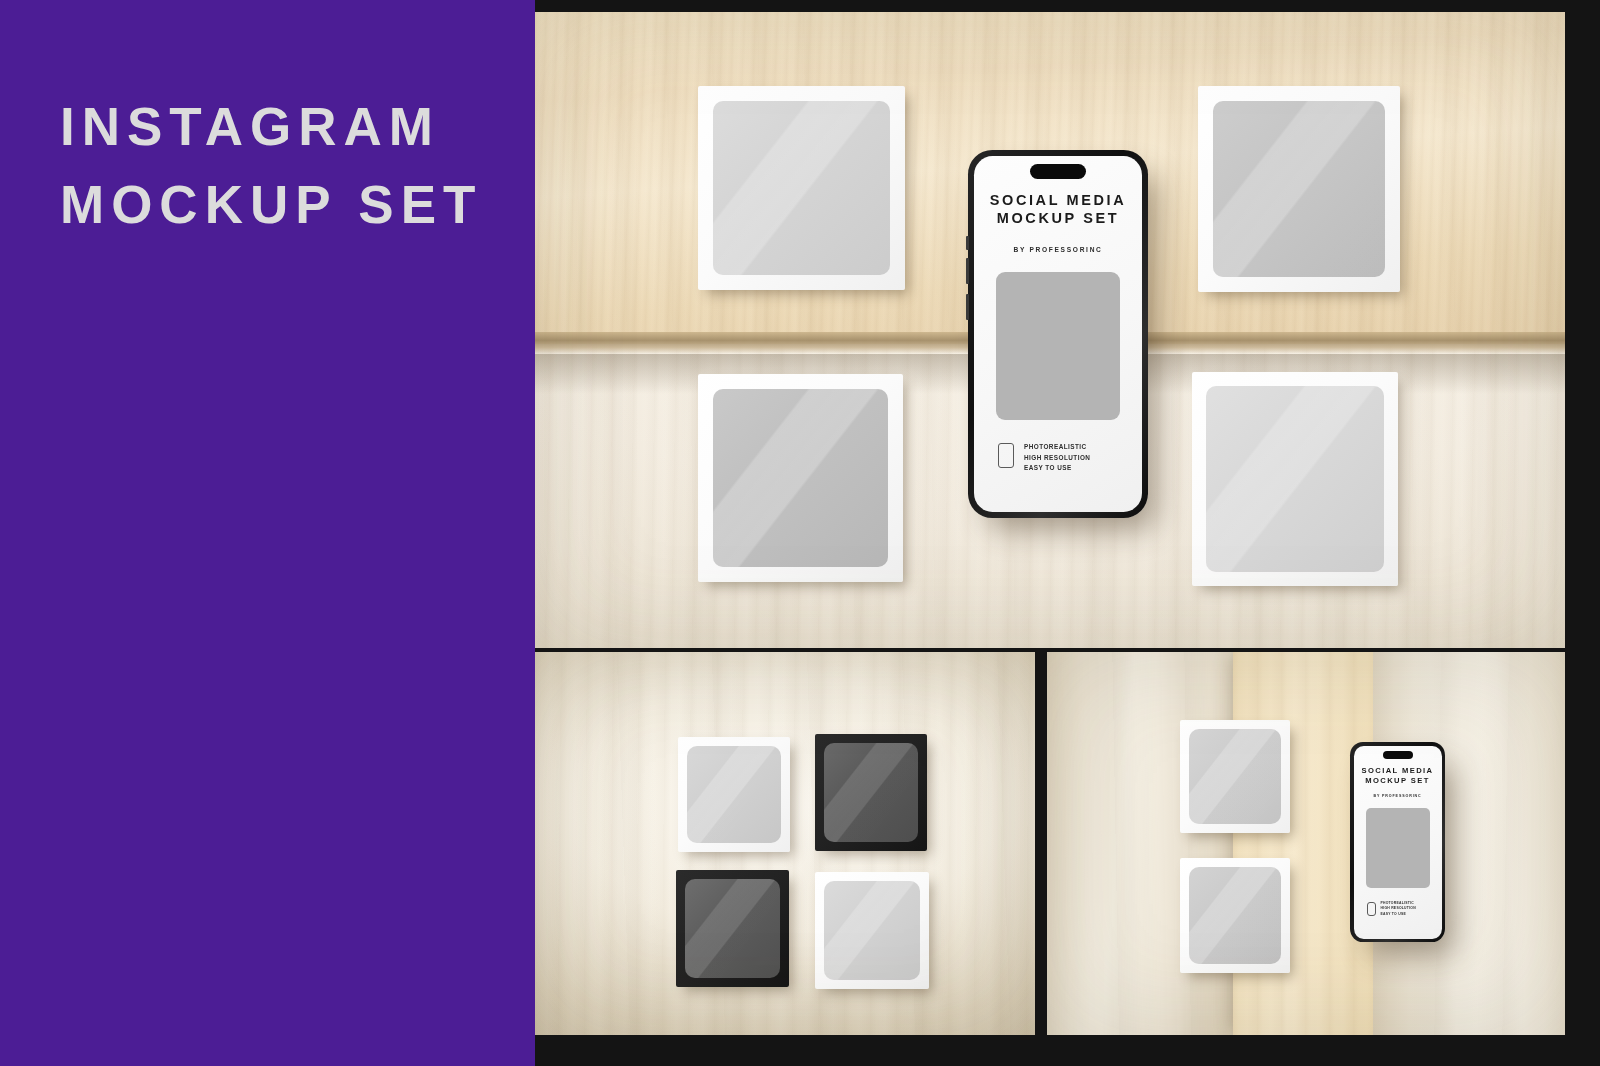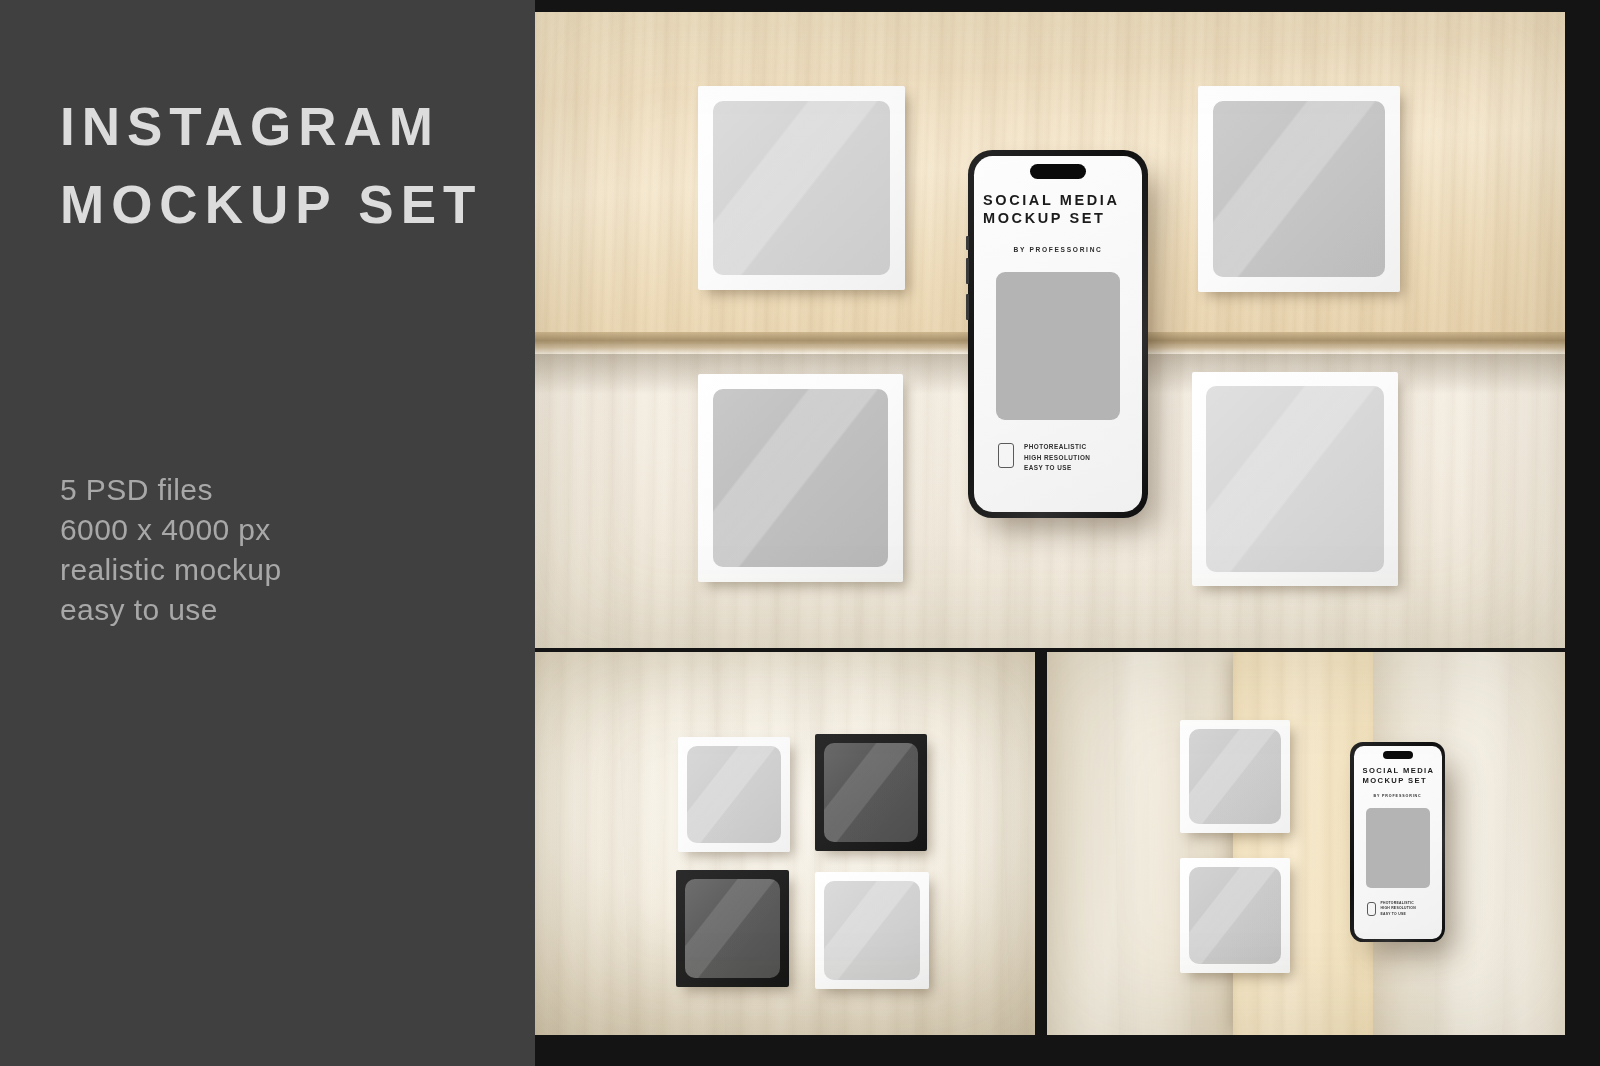--- a/index.html
+++ b/index.html
@@ -5,21 +5,21 @@
   * { margin:0; padding:0; box-sizing:border-box; }
   html,body {
     width:1600px; height:1066px;
     background:#141414;
     font-family:"Liberation Sans", sans-serif;
     overflow:hidden;
   }
   .stage { position:relative; width:1600px; height:1066px; background:#141414; }
 
   
-  .left-col { position:absolute; left:0; top:0; width:535px; height:1066px; background:#404040; }
+  .left-col { position:absolute; left:0; top:0; width:535px; height:1066px; background:#4c1d95; }
 
   .title-block { position:absolute; left:60px; top:88px; }
   .title-line {
     font-size:53px; letter-spacing:7px; line-height:78px;
     color:#dcdcdc; font-weight:700; white-space:nowrap;
     font-family:"Liberation Sans", sans-serif;
   }
 
   .specs { position:absolute; left:60px; top:470px; }
   .spec-line {
@@ -141,22 +141,22 @@
   }
   .phone .screen {
     position:absolute; border-radius:11%/5.4%;
     background:linear-gradient(150deg,#fdfdfd 0%,#f7f7f7 55%,#f0f0f0 100%);
     overflow:hidden;
   }
   .phone .island {
     position:absolute; background:#0a0a0a; border-radius:999px;
   }
   .ph-title {
-    position:absolute; left:0; right:0; text-align:left;
-    color:#1b1b1b; font-weight:700; white-space:nowrap;margin-left:9px;
+    position:absolute; left:0; right:0; text-align:center;
+    color:#1b1b1b; font-weight:700; white-space:nowrap;
   }
   .ph-sub {
     position:absolute; left:0; right:0; text-align:center;
     color:#2c2c2c; font-weight:600; white-space:nowrap;
   }
   .ph-image {
     position:absolute; background:#b4b4b4; border-radius:9px;
   }
   .ph-feat-icon {
     position:absolute; border:1.3px solid #5a5a5a; border-radius:3px;
@@ -172,26 +172,20 @@
 
 <div class="stage">
 
   <div class="left-col">
 
     <div class="title-block">
       <div class="title-line">INSTAGRAM</div>
       <div class="title-line">MOCKUP SET</div>
     </div>
 
-    <div class="specs">
-      <div class="spec-line">5 PSD files</div>
-      <div class="spec-line">6000 x 4000 px</div>
-      <div class="spec-line">realistic mockup</div>
-      <div class="spec-line">easy to use</div>
-    </div>
 
   </div>
 
   <div class="panel panel-main">
     <div class="wood wood-pale"></div>
     <div class="wood wood-light-top" style="height:332px;"></div>
     <div class="shelf-edge"></div>
     <div class="shelf-shadow"></div>
 
     <div class="frame white" style="left:163px; top:74px; width:207px; height:204px;">

